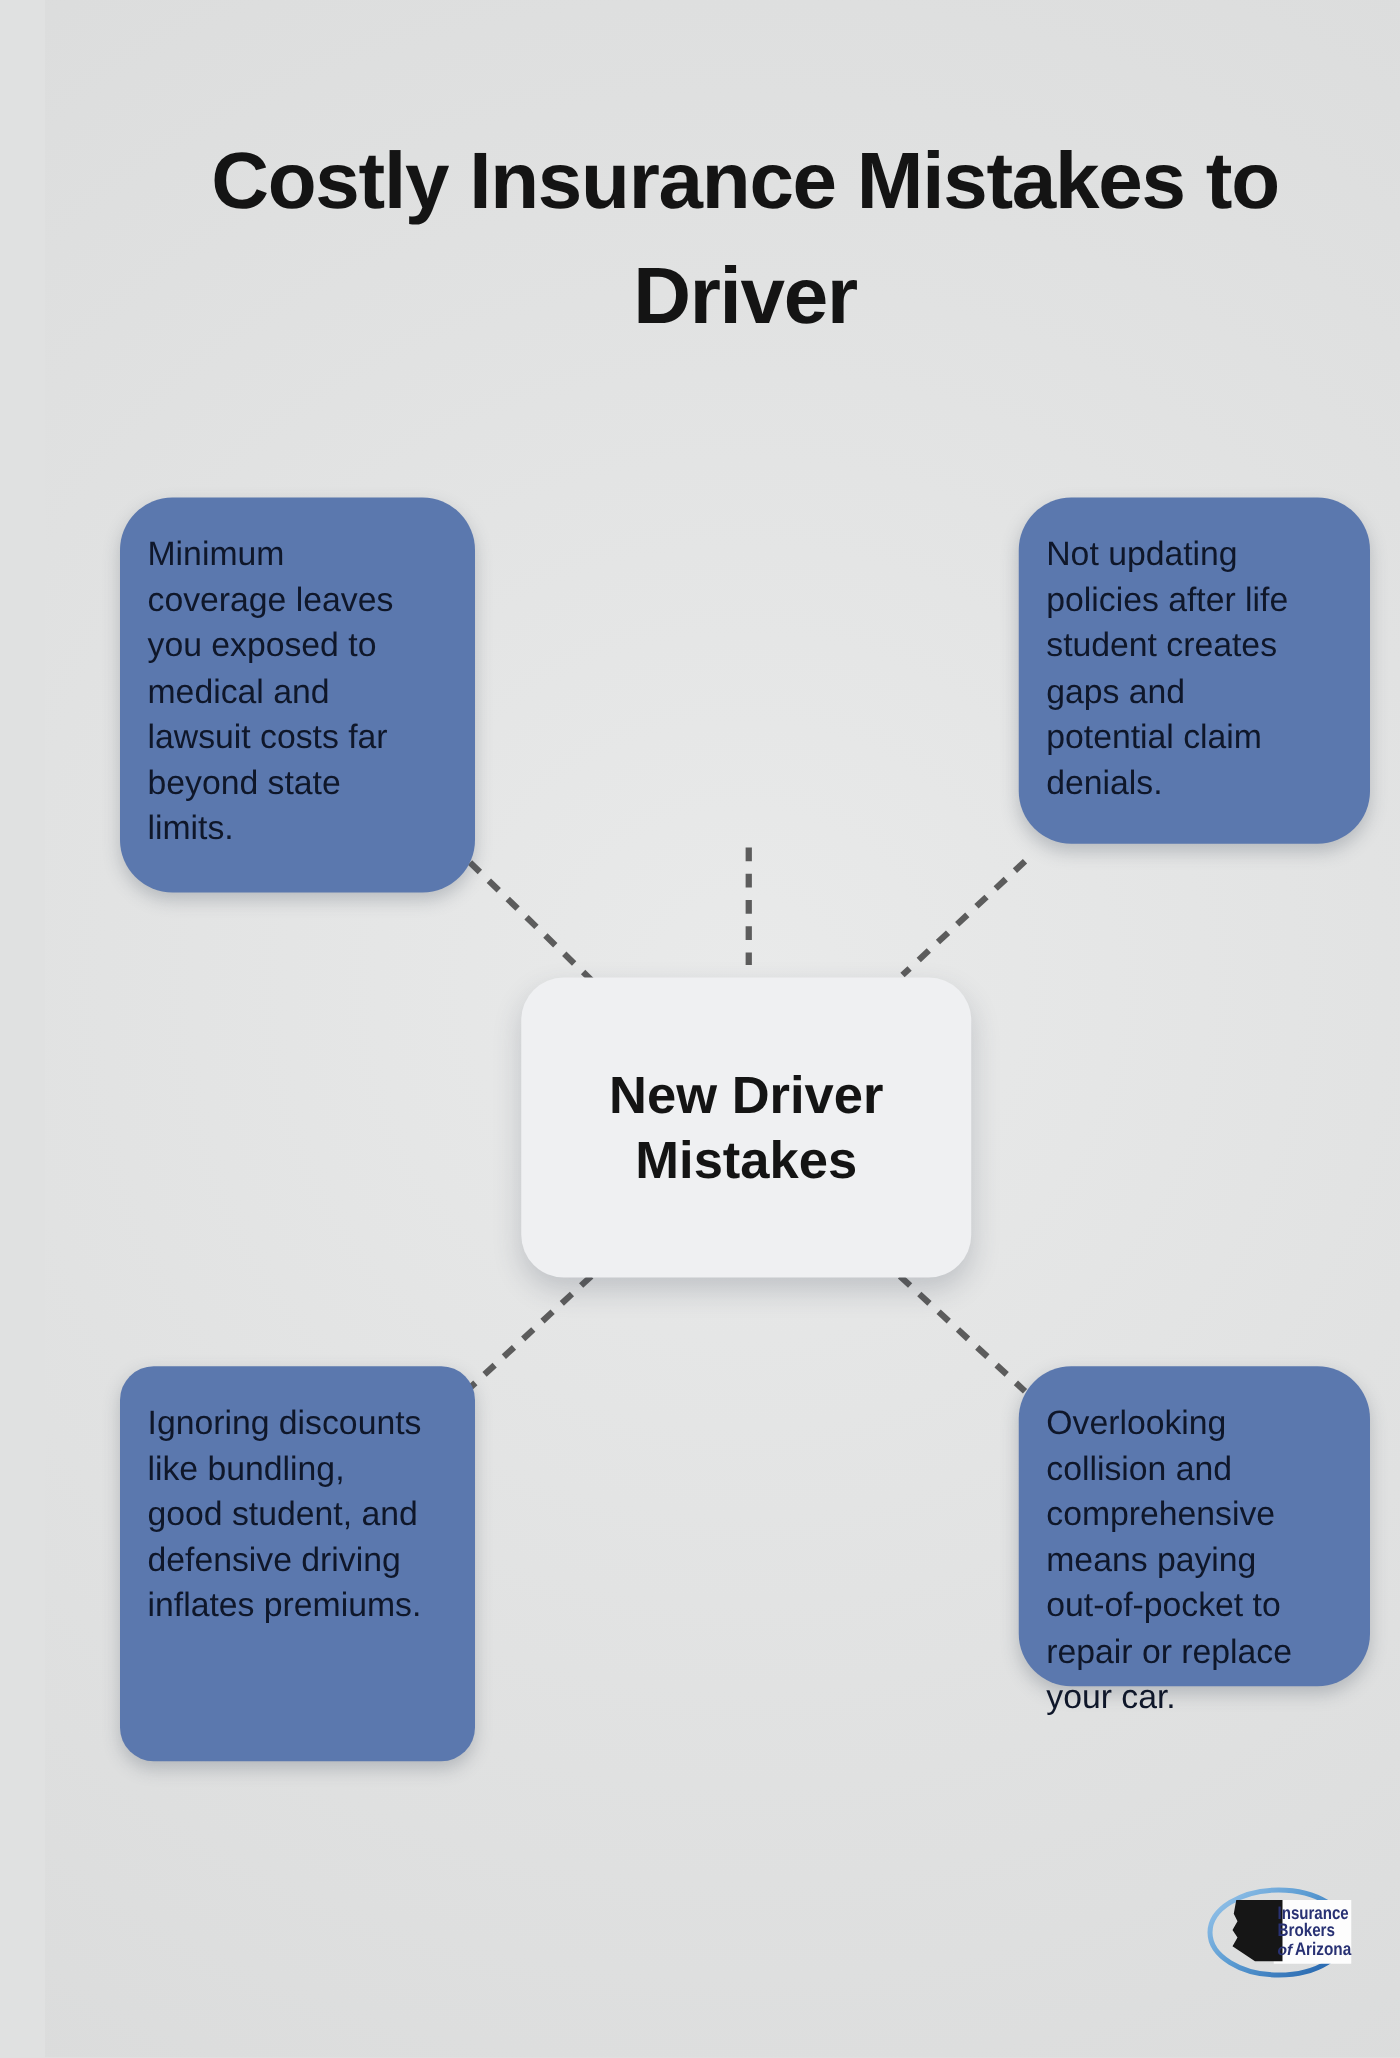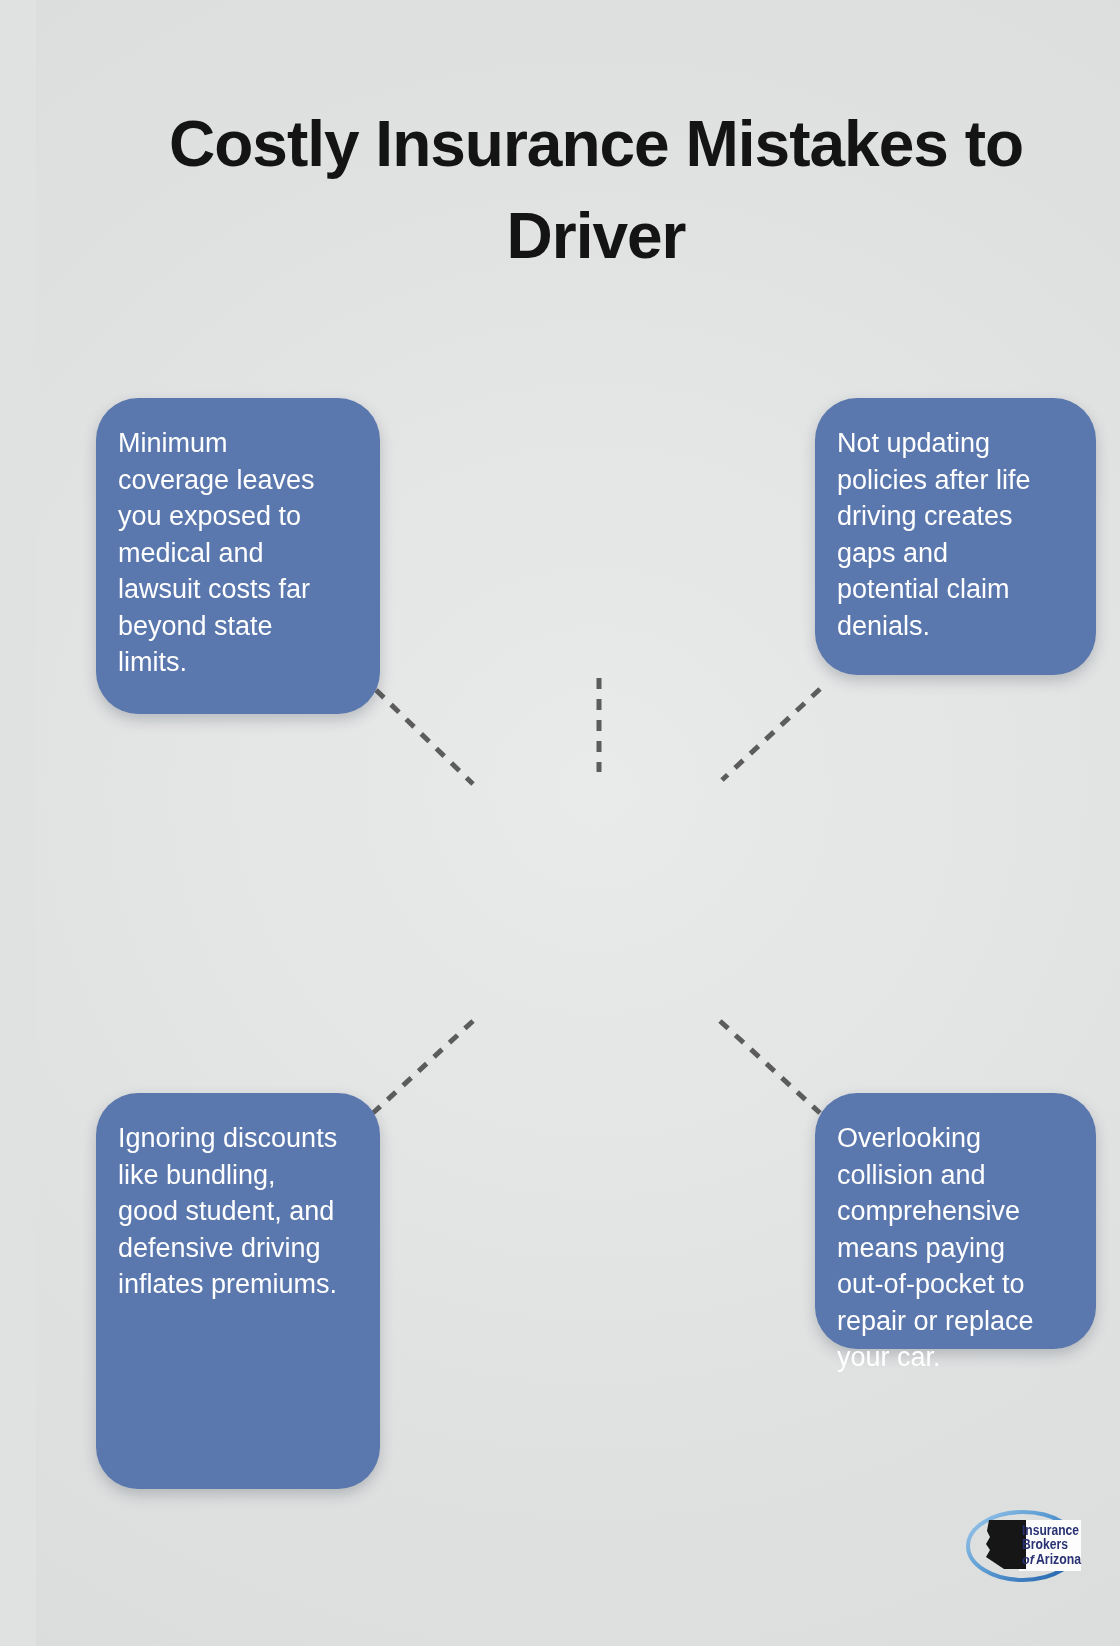--- a/index.html
+++ b/index.html
@@ -15,27 +15,27 @@
   }
   .title {
     position:absolute; top:98px; left:0; width:1120px;
     text-align:center; font-weight:bold; font-size:64px; line-height:92px;
     letter-spacing:-1px; color:#141414;
   }
   .connectors { position:absolute; left:0; top:0; width:1120px; height:1646px; }
   .node {
     position:absolute; background:#5b78ae; border-radius:42px;
     box-shadow:0 6px 14px rgba(70,80,95,0.28);
-    color:#ffffff; box-sizing:border-box; padding:27px 0 0 22px;
+    color:#0f172a; box-sizing:border-box; padding:27px 0 0 22px;
   }
   .node p { margin:0; font-size:27px; line-height:36.5px; width:220px; }
   .n-tl { left:60px;  top:398px;  width:284px; height:316px; }
   .n-tc { left:420px; top:398px;  width:280px; height:277px; }
   .n-tr { left:779px; top:398px;  width:281px; height:277px; }
-  .n-bl { left:60px;  top:1093px; width:284px; height:396px; }
+  .n-bl { left:60px;  top:1093px; width:284px; height:316px;border-radius:27px; }
   .n-br { left:779px; top:1093px; width:281px; height:256px; }
   .center-node {
     position:absolute; left:381px; top:782px; width:360px; height:240px;
     background:#eff0f2; border-radius:34px;
     box-shadow:0 10px 22px rgba(60,70,85,0.22);
     display:flex; align-items:center; justify-content:center;
   }
   .center-node p {
     margin:0; font-weight:bold; font-size:42px; line-height:52px;
     color:#141414; text-align:center; width:320px;
@@ -62,23 +62,26 @@
       <line x1="684" y1="1021" x2="784" y2="1113"></line>
     </g>
   </svg>
 
   <div class="node n-tl">
     <p>Minimum coverage leaves you exposed to medical and lawsuit costs far beyond state limits.</p>
   </div>
 
 
   <div class="node n-tr">
-    <p>Not updating policies after life driving creates gaps and potential claim denials.</p>
+    <p>Not updating policies after life student creates gaps and potential claim denials.</p>
   </div>
 
+  <div class="center-node">
+    <p>New Driver Mistakes</p>
+  </div>
 
   <div class="node n-bl">
     <p>Ignoring discounts like bundling, good student, and defensive driving inflates premiums.</p>
   </div>
 
   <div class="node n-br">
     <p>Overlooking collision and comprehensive means paying out-of-pocket to repair or replace your car.</p>
   </div>
 
   <svg class="logo" viewBox="0 0 124 86" xmlns="http://www.w3.org/2000/svg">

